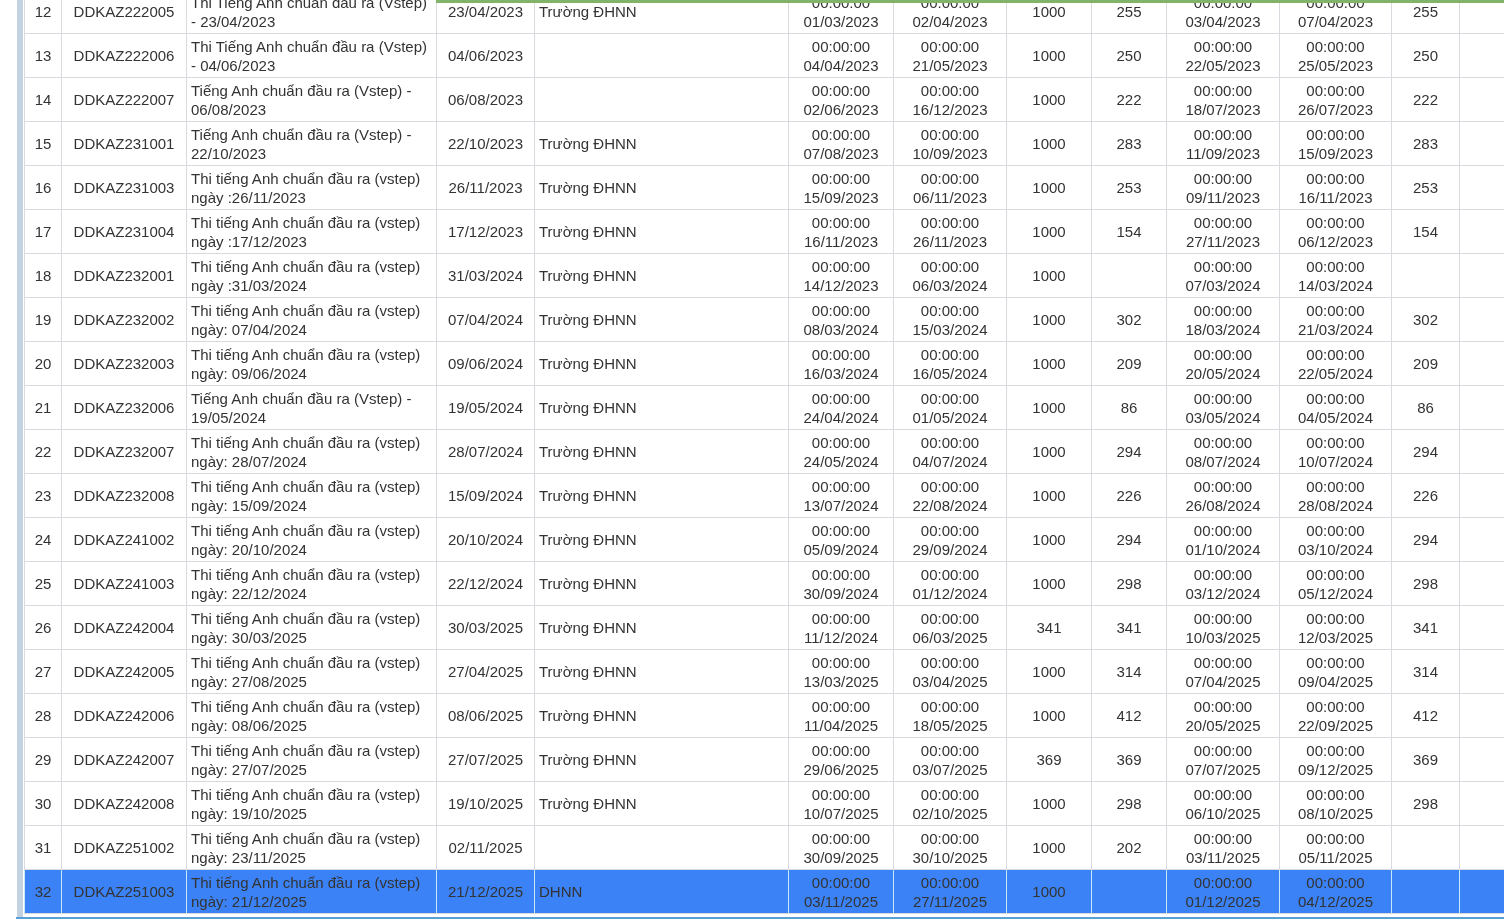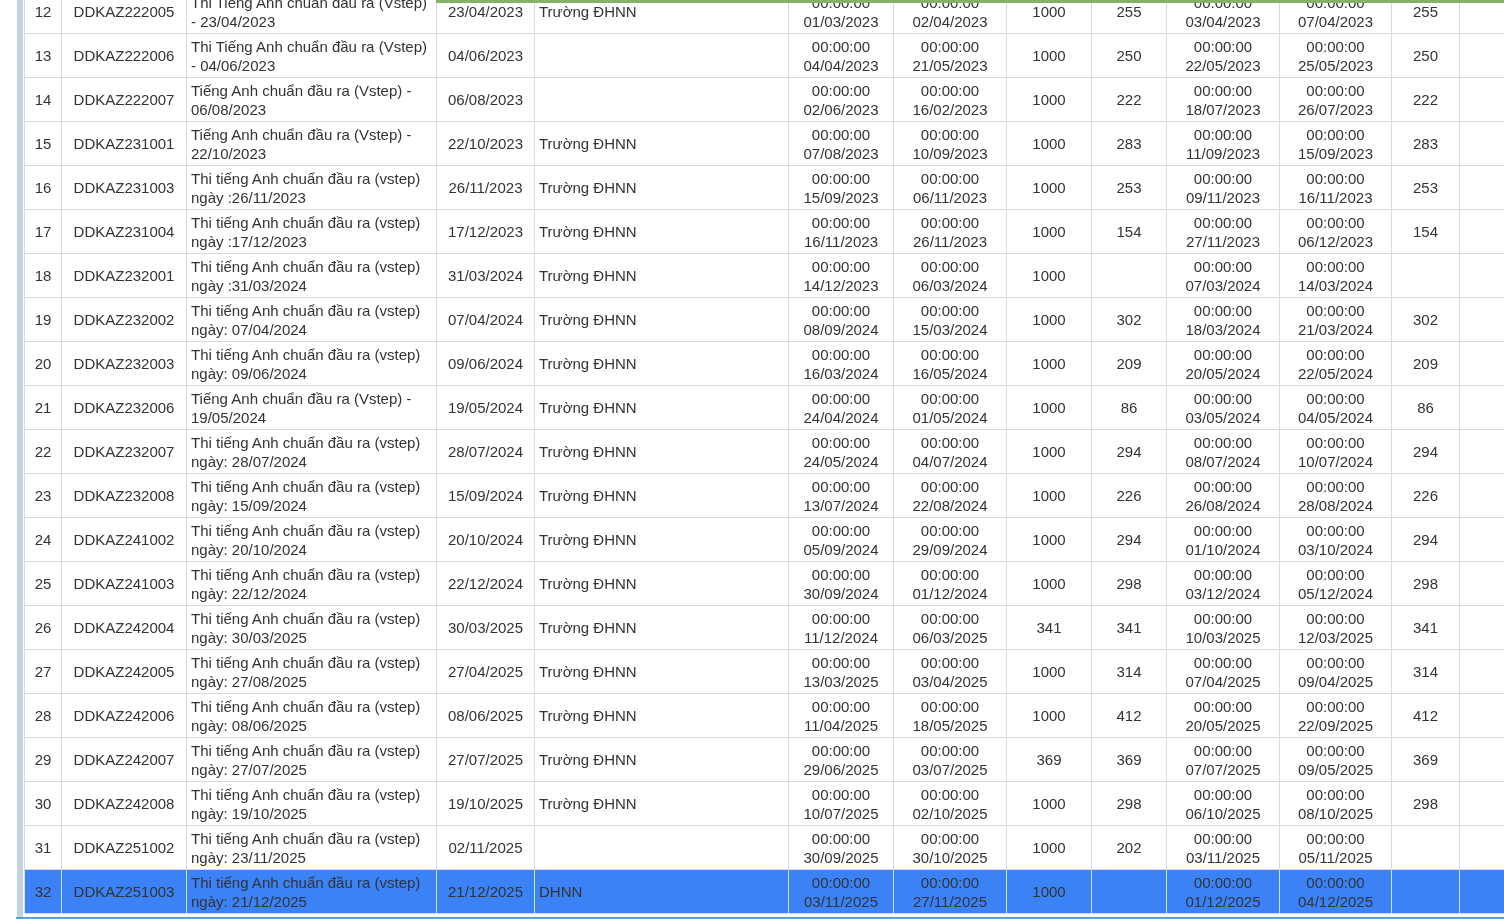--- a/index.html
+++ b/index.html
@@ -168,21 +168,21 @@
             <td class="c-code">DDKAZ222007</td>
             <td class="c-name">Tiếng Anh chuẩn đầu ra (Vstep) - 06/08/2023</td>
             <td class="c-date">06/08/2023</td>
             <td class="c-org"></td>
             <td class="c-dt">
               <span class="dt-line">00:00:00</span>
               <span class="dt-line">02/06/2023</span>
             </td>
             <td class="c-dt">
               <span class="dt-line">00:00:00</span>
-              <span class="dt-line">16/02/2023</span>
+              <span class="dt-line">16/12/2023</span>
             </td>
             <td class="c-num">1000</td>
             <td class="c-num">222</td>
             <td class="c-dt">
               <span class="dt-line">00:00:00</span>
               <span class="dt-line">18/07/2023</span>
             </td>
             <td class="c-dt">
               <span class="dt-line">00:00:00</span>
               <span class="dt-line">26/07/2023</span>
@@ -299,21 +299,21 @@
             <td class="c-actions"></td>
           </tr>
           <tr class="">
             <td class="c-index">19</td>
             <td class="c-code">DDKAZ232002</td>
             <td class="c-name">Thi tiếng Anh chuẩn đầu ra (vstep) ngày: 07/04/2024</td>
             <td class="c-date">07/04/2024</td>
             <td class="c-org">Trường ĐHNN</td>
             <td class="c-dt">
               <span class="dt-line">00:00:00</span>
-              <span class="dt-line">08/09/2024</span>
+              <span class="dt-line">08/03/2024</span>
             </td>
             <td class="c-dt">
               <span class="dt-line">00:00:00</span>
               <span class="dt-line">15/03/2024</span>
             </td>
             <td class="c-num">1000</td>
             <td class="c-num">302</td>
             <td class="c-dt">
               <span class="dt-line">00:00:00</span>
               <span class="dt-line">18/03/2024</span>
@@ -583,21 +583,21 @@
               <span class="dt-line">03/07/2025</span>
             </td>
             <td class="c-num">369</td>
             <td class="c-num">369</td>
             <td class="c-dt">
               <span class="dt-line">00:00:00</span>
               <span class="dt-line">07/07/2025</span>
             </td>
             <td class="c-dt">
               <span class="dt-line">00:00:00</span>
-              <span class="dt-line">09/05/2025</span>
+              <span class="dt-line">09/12/2025</span>
             </td>
             <td class="c-num">369</td>
             <td class="c-actions"></td>
           </tr>
           <tr class="">
             <td class="c-index">30</td>
             <td class="c-code">DDKAZ242008</td>
             <td class="c-name">Thi tiếng Anh chuẩn đầu ra (vstep) ngày: 19/10/2025</td>
             <td class="c-date">19/10/2025</td>
             <td class="c-org">Trường ĐHNN</td>

